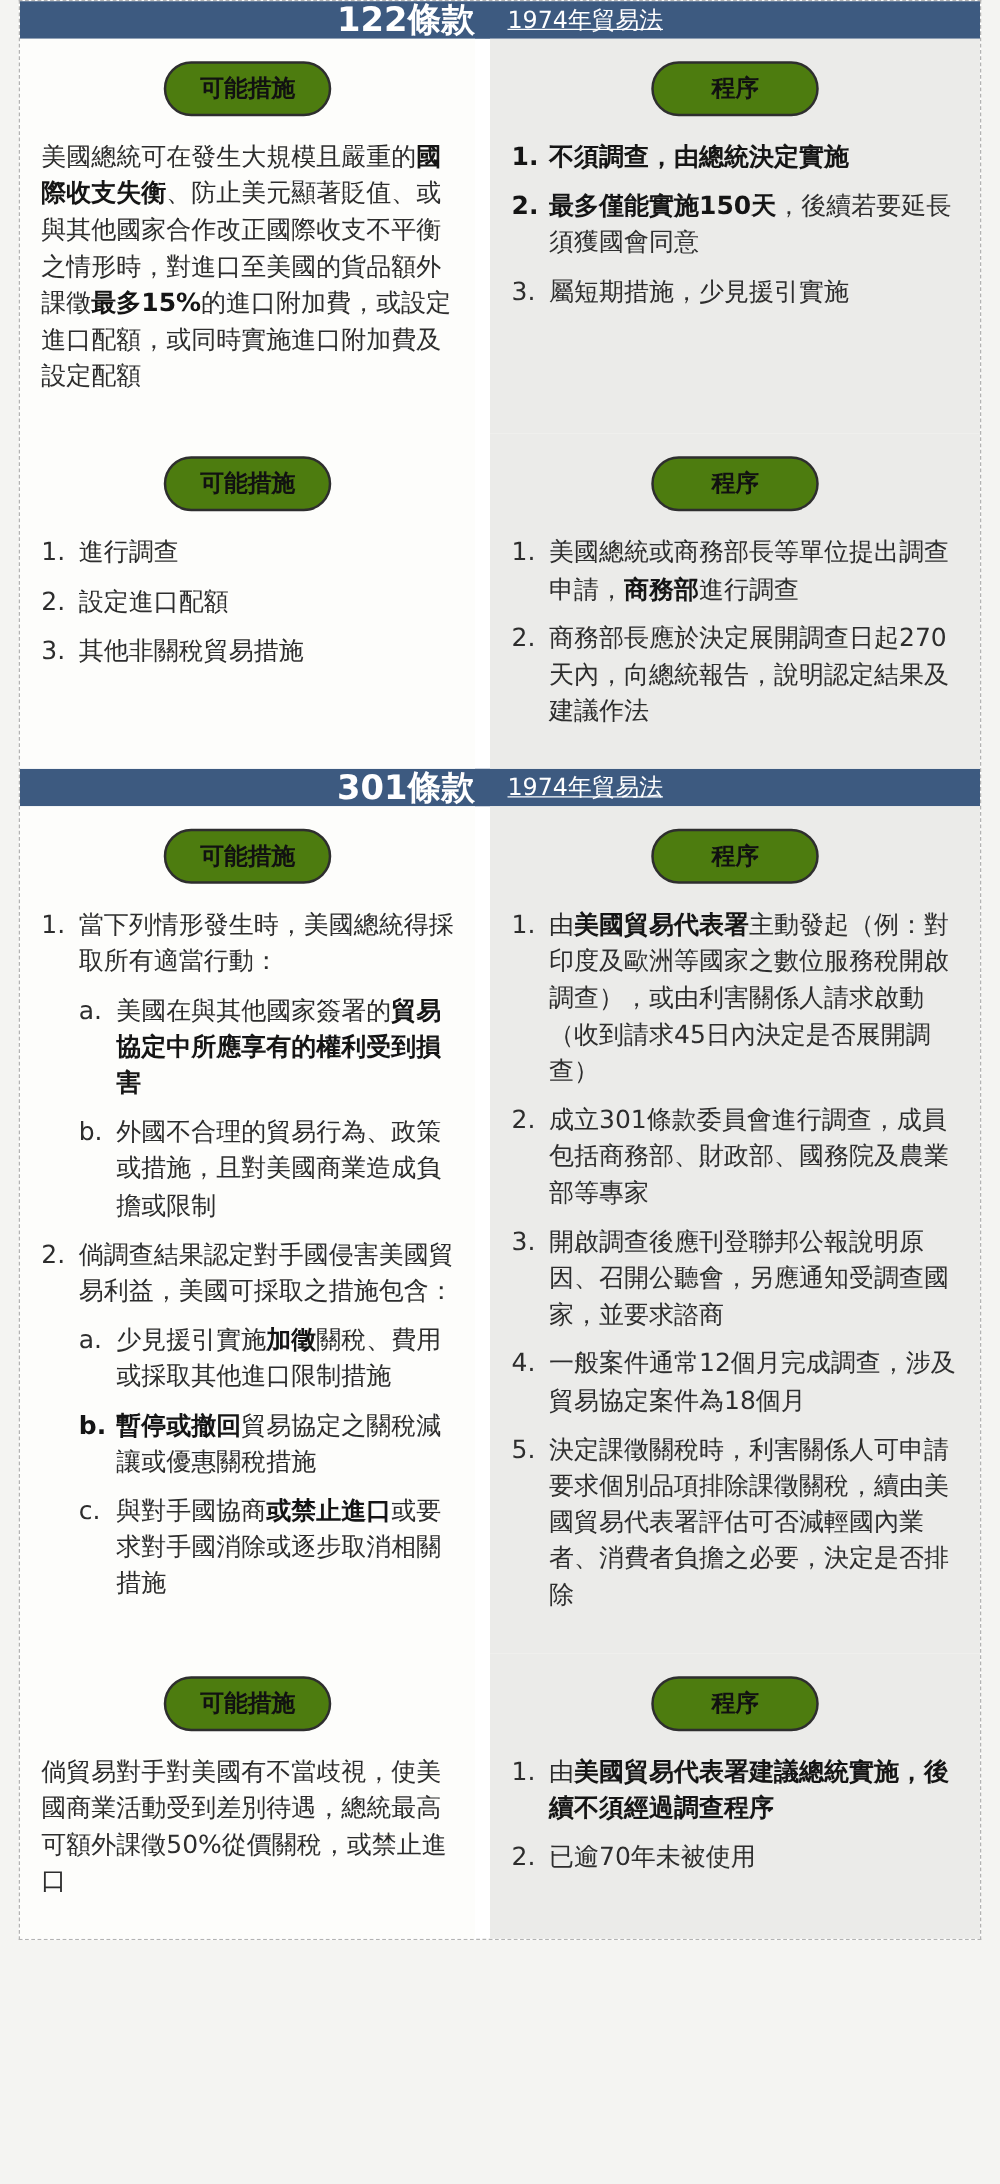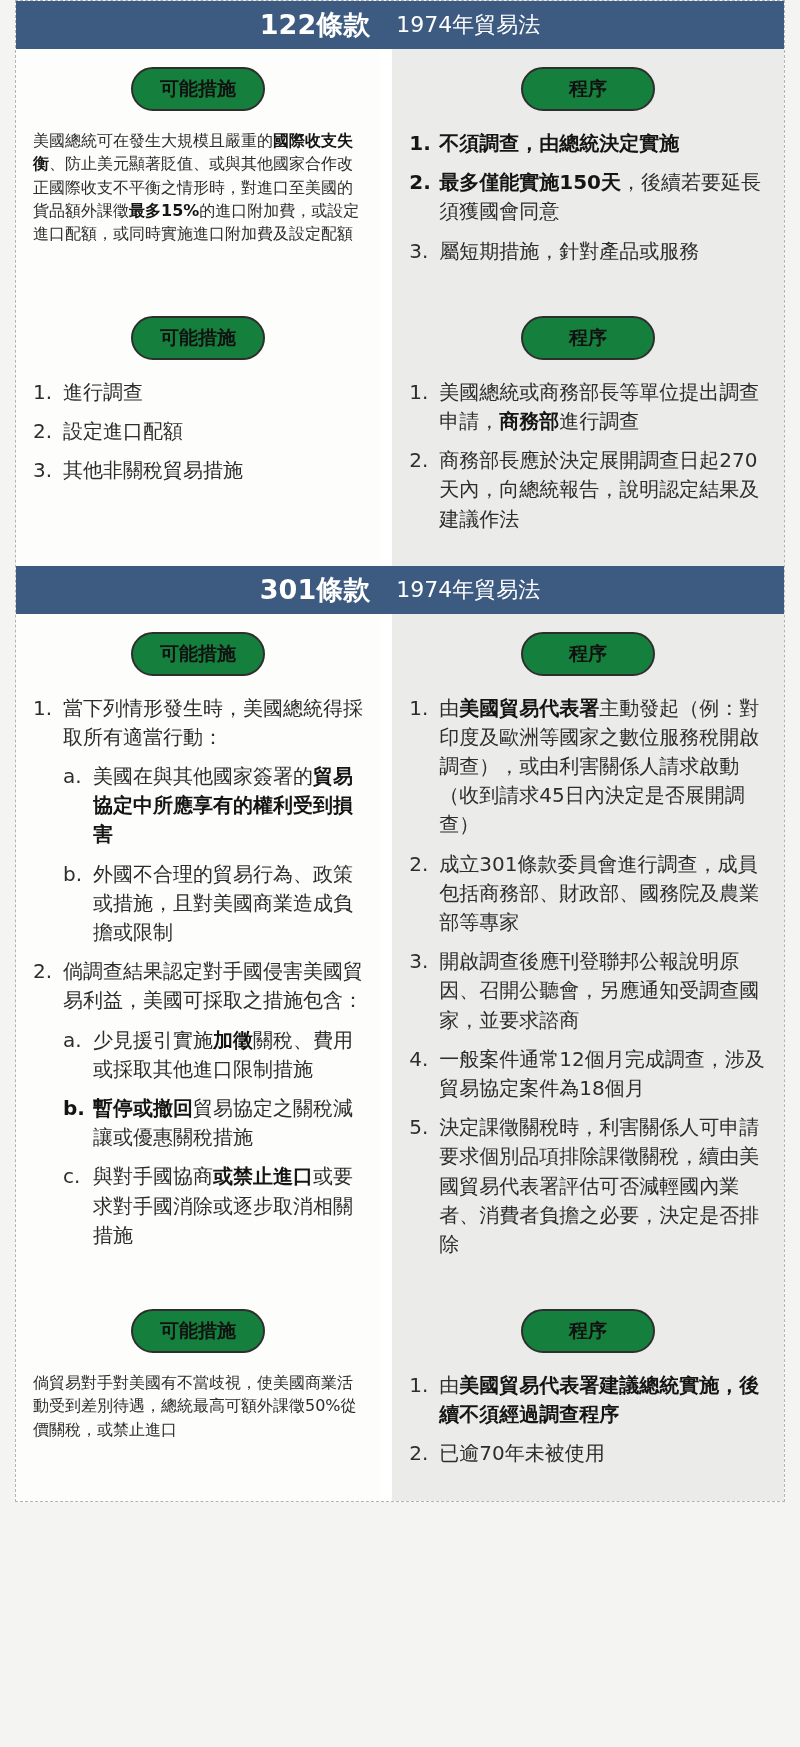--- a/index.html
+++ b/index.html
@@ -18,47 +18,47 @@
     margin:26px 10px 18px;
     color:#1d1d1d;
     letter-spacing:1px;
   }
   .content{
     margin:0 15px;
     border:1px dashed #b3b3b3;
     background:#fff;
   }
   .bar{
-    height:48px;
+    height:30px;
     background:var(--header-bar,#3d5a80);
     display:flex;
     align-items:center;
     justify-content:center;
     gap:26px;
     color:#fff;
   }
   .clause{font-size:27px;font-weight:700;}
-  .law{font-size:22px;font-weight:400;}
+  .law{font-size:19px;font-weight:400;text-decoration:underline;}
   .cols{display:flex;align-items:stretch;}
   .col{padding:18px 17px 22px;}
   .col.left{width:370px;background:var(--left-col-bg,#fdfdfb);}
   .col.right{width:398px;background:var(--right-col-bg,#ebebe9);margin-left:12px;}
   .pill{
     width:134px;
     margin:0 auto 18px;
     border:2px solid #2e2e2e;
     border-radius:22px;
-    background:#15803d;
+    background:#4d7c0f;
     text-align:center;
     font-weight:700;
     font-size:19px;
     padding:7px 0;
     color:#111;
   }
-  .para{font-size:16px;line-height:1.46;margin:0 0 10px;}
+  .para{font-size:20px;line-height:1.46;margin:0 0 10px;}
   .li{display:flex;font-size:20px;line-height:1.46;margin:0 0 10px;}
   .li .num{flex:0 0 30px;}
   .li.ind{margin-left:30px;}
   .li .txt{flex:1;}
   .b{font-weight:700;color:#151515;}
 </style>
 </head>
 <body>
 
 <div class="page">
@@ -79,21 +79,21 @@
             <div class="li">
               <span class="num b">1.</span>
               <span class="txt"><span class="b">不須調查，由總統決定實施</span></span>
             </div>
             <div class="li">
               <span class="num b">2.</span>
               <span class="txt"><span class="b">最多僅能實施150天</span><span>，後續若要延長須獲國會同意</span></span>
             </div>
             <div class="li">
               <span class="num">3.</span>
-              <span class="txt"><span>屬短期措施，針對產品或服務</span></span>
+              <span class="txt"><span>屬短期措施，少見援引實施</span></span>
             </div>
           </div>
         </div>
       </section>
       <section class="section">
         <div class="cols">
           <div class="col left">
             <div class="pill"><span class="pill-text">可能措施</span></div>
             <div class="li">
               <span class="num">1.</span>

